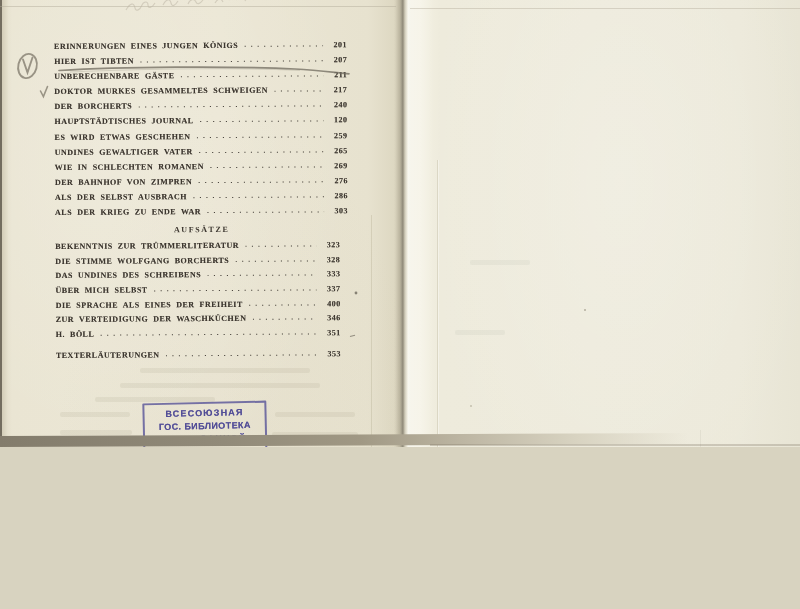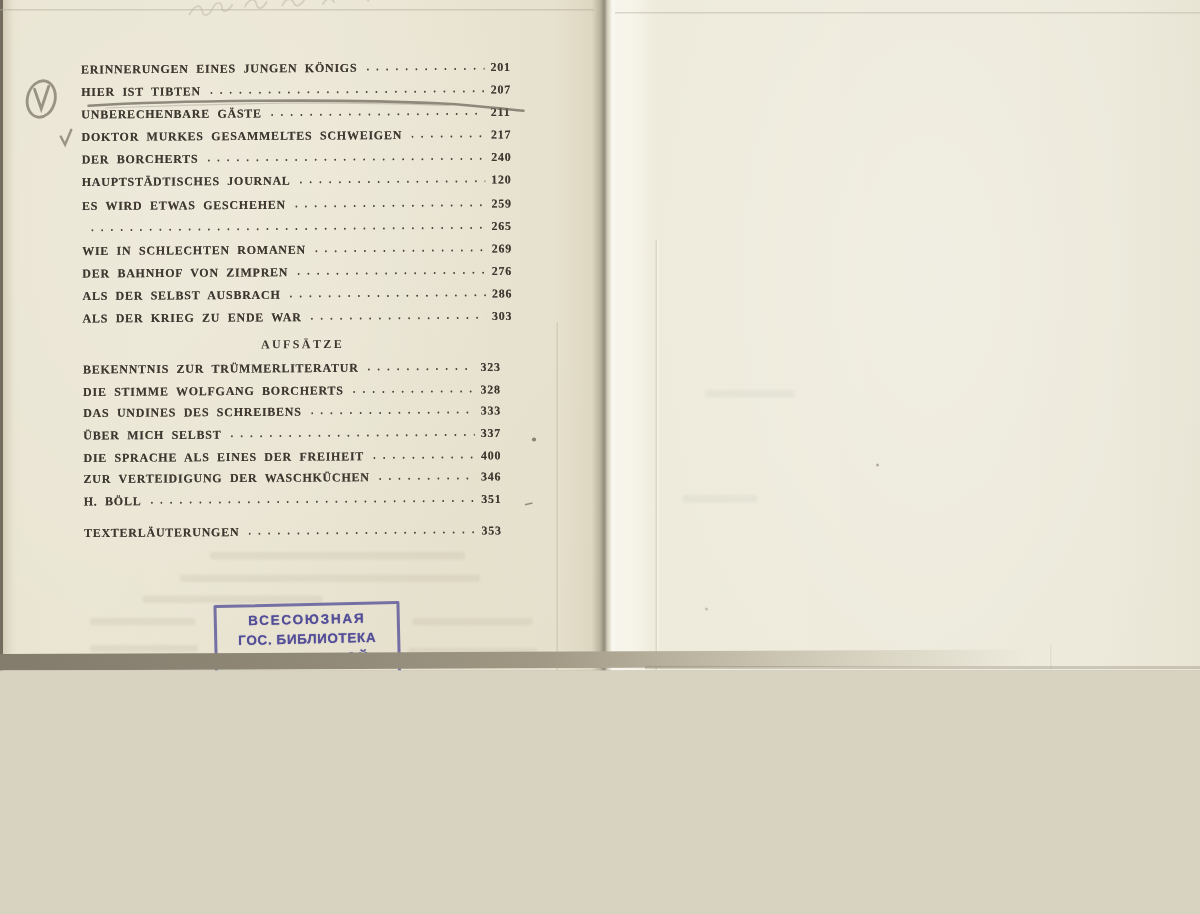--- a/index.html
+++ b/index.html
@@ -1,17 +1,17 @@
 <!DOCTYPE html>
 <html><head>
 <meta charset="utf-8">
 <style>
   html,body{margin:0;padding:0;background:#d8d3c0;}
   .scan{position:relative;width:800px;height:447px;overflow:hidden;
-        font-family:"Liberation Serif",serif;background:#a3a3a3;}
+        font-family:"Liberation Serif",serif;background:#fde047;}
 
   
   .left-page{position:absolute;left:0;top:0;width:400px;height:609px;
     background:
       radial-gradient(ellipse at 25% 25%, rgba(255,255,255,.18), transparent 60%),
       radial-gradient(ellipse at 60% 80%, rgba(190,180,150,.10), transparent 55%),
       linear-gradient(90deg,#ddd7c2 0%,#e9e4d1 3%,#ebe6d4 55%,#e7e2cf 92%,#ddd7c1 99%,#cfc9b3 100%);}
   .right-page{position:absolute;left:400px;top:0;width:400px;height:609px;
     background:
       radial-gradient(ellipse at 55% 30%, rgba(255,255,255,.20), transparent 65%),
@@ -46,21 +46,21 @@
     font-weight:bold;font-size:8px;letter-spacing:1.6px;line-height:14px;}
   .toc-row{display:flex;align-items:baseline;}
   .sec0 .toc-row{height:15.1px;line-height:15.1px;}
   .sec1 .toc-row,.sec2 .toc-row{height:14.6px;line-height:14.6px;}
   .sec1 .toc-row,.sec2 .toc-row{padding-right:8px;}
   .sec2{margin-top:7px;}
   .toc-label{font-weight:bold;font-size:8px;letter-spacing:.5px;word-spacing:2.5px;
     white-space:nowrap;text-shadow:0 0 .4px rgba(61,55,48,.55);}
   .leader{flex:1;overflow:hidden;white-space:nowrap;font-size:7.5px;font-weight:bold;
     letter-spacing:4.6px;margin:0 4px 0 6px;color:#46413a;position:relative;top:-1px;}
-  .toc-page{font-weight:bold;font-size:8px;min-width:20px;text-align:left;
+  .toc-page{font-weight:bold;font-size:8px;min-width:20px;text-align:right;
     letter-spacing:.5px;text-shadow:0 0 .4px rgba(61,55,48,.5);}
 
   
   .stamp{position:absolute;left:143px;top:402px;width:120px;padding:3px 0 4px;
     border:2px solid rgba(72,68,146,.78);border-radius:1px;
     transform:rotate(-1.3deg);text-align:center;
     font-family:"Liberation Sans",sans-serif;font-weight:bold;color:#474293;
     text-shadow:0 0 .6px rgba(71,66,147,.8);opacity:.92;}
   .stamp-line{font-size:9px;line-height:13.2px;letter-spacing:1.2px;}
   .stamp-line.wide{letter-spacing:.4px;}
@@ -145,20 +145,21 @@
           <span class="toc-label">HAUPTSTÄDTISCHES JOURNAL</span>
           <span class="leader">..................................................</span>
           <span class="toc-page">120</span>
         </div>
         <div class="toc-row">
           <span class="toc-label">ES WIRD ETWAS GESCHEHEN</span>
           <span class="leader">..................................................</span>
           <span class="toc-page">259</span>
         </div>
         <div class="toc-row">
+          <span class="toc-label">UNDINES GEWALTIGER VATER</span>
           <span class="leader">..................................................</span>
           <span class="toc-page">265</span>
         </div>
         <div class="toc-row">
           <span class="toc-label">WIE IN SCHLECHTEN ROMANEN</span>
           <span class="leader">..................................................</span>
           <span class="toc-page">269</span>
         </div>
         <div class="toc-row">
           <span class="toc-label">DER BAHNHOF VON ZIMPREN</span>

